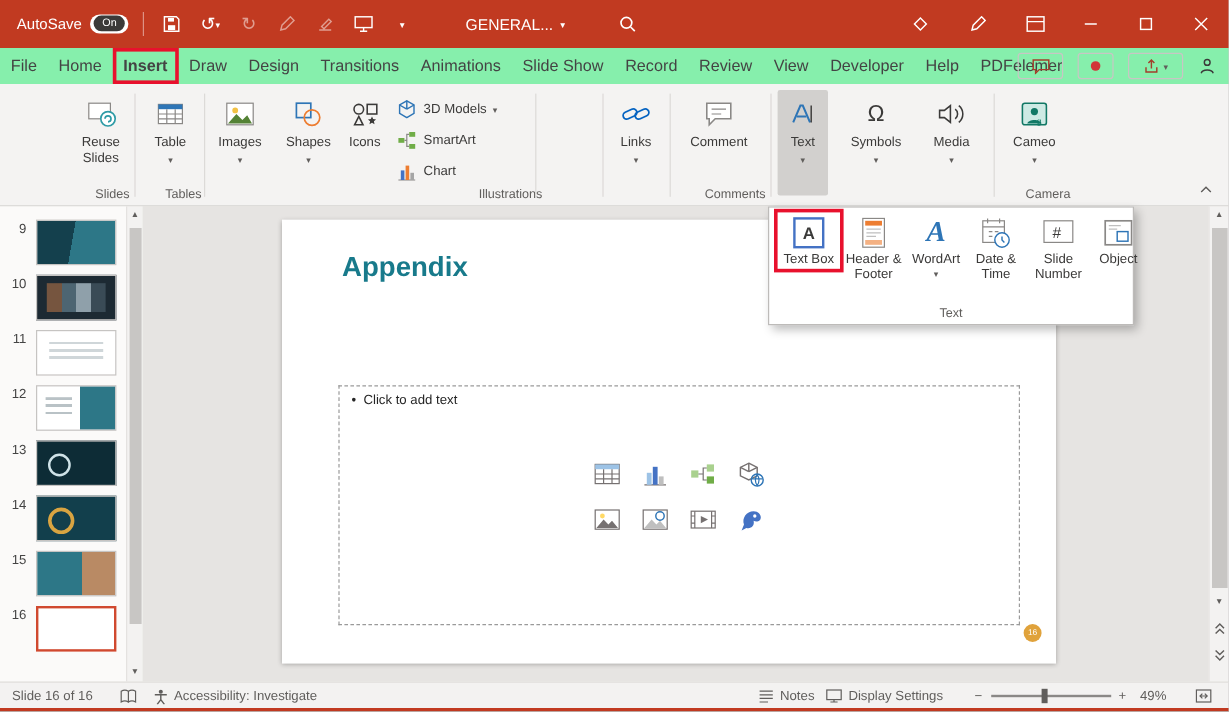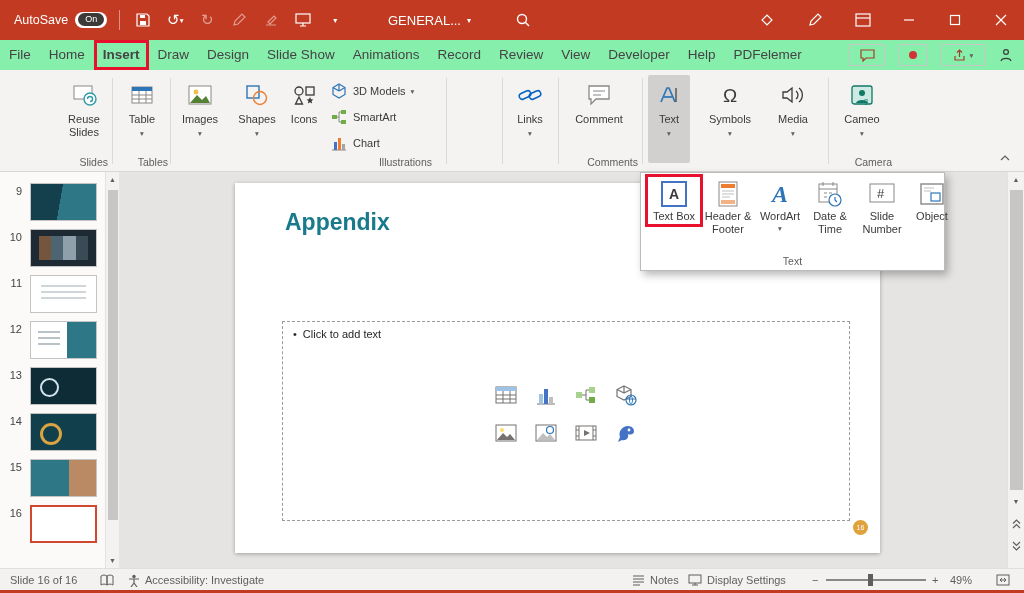--- a/index.html
+++ b/index.html
@@ -183,22 +183,23 @@
         </svg>
     </span>
   </div>
 
   <div class="menubar">
     <span class="tab">File</span>
     <span class="tab">Home</span>
     <span class="tab annotated">Insert</span>
     <span class="tab">Draw</span>
     <span class="tab">Design</span>
+    <span class="tab">Transitions</span>
+    <span class="tab">Animations</span>
     <span class="tab">Slide Show</span>
-    <span class="tab">Animations</span>
     <span class="tab">Record</span>
     <span class="tab">Review</span>
     <span class="tab">View</span>
     <span class="tab">Developer</span>
     <span class="tab">Help</span>
     <span class="tab">PDFelemer</span>
   </div>
   <div class="mb-right" style="gap:12px;padding-right:10px">
     <span class="mb-box" style="width:38px">
       <svg width="15" height="13" viewBox="0 0 15 13">
@@ -311,21 +312,21 @@
       <span class="sic">
         <svg width="16" height="16" viewBox="0 0 16 16">
             <path d="M1 15h14" stroke="#8A8886"></path>
             <rect x="3" y="7" width="3" height="8" fill="#4472C4"></rect>
             <rect x="7" y="3" width="3" height="12" fill="#ED7D31"></rect>
             <rect x="11" y="9" width="3" height="6" fill="#A5A5A5"></rect>
           </svg>
       </span>
       <span>Chart</span>
     </div>
-    <div class="glabel" style="left:160px;width:272px">Illustrations</div>
+    <div class="glabel" style="left:180px;width:272px">Illustrations</div>
     <div class="rdiv" style="left:446px"></div>
 
     <div class="rdiv" style="left:502px"></div>
 
     <div class="rbtn" style="left:508px;width:44px">
       <span class="ric">
         <svg width="24" height="20" viewBox="0 0 24 20">
             <rect x="1" y="7" width="12" height="6" rx="3" transform="rotate(-25 7 10)" fill="none" stroke="#0563C1" stroke-width="1.5"></rect>
             <rect x="11" y="7" width="12" height="6" rx="3" transform="rotate(-25 17 10)" fill="none" stroke="#0563C1" stroke-width="1.5"></rect>
           </svg>

